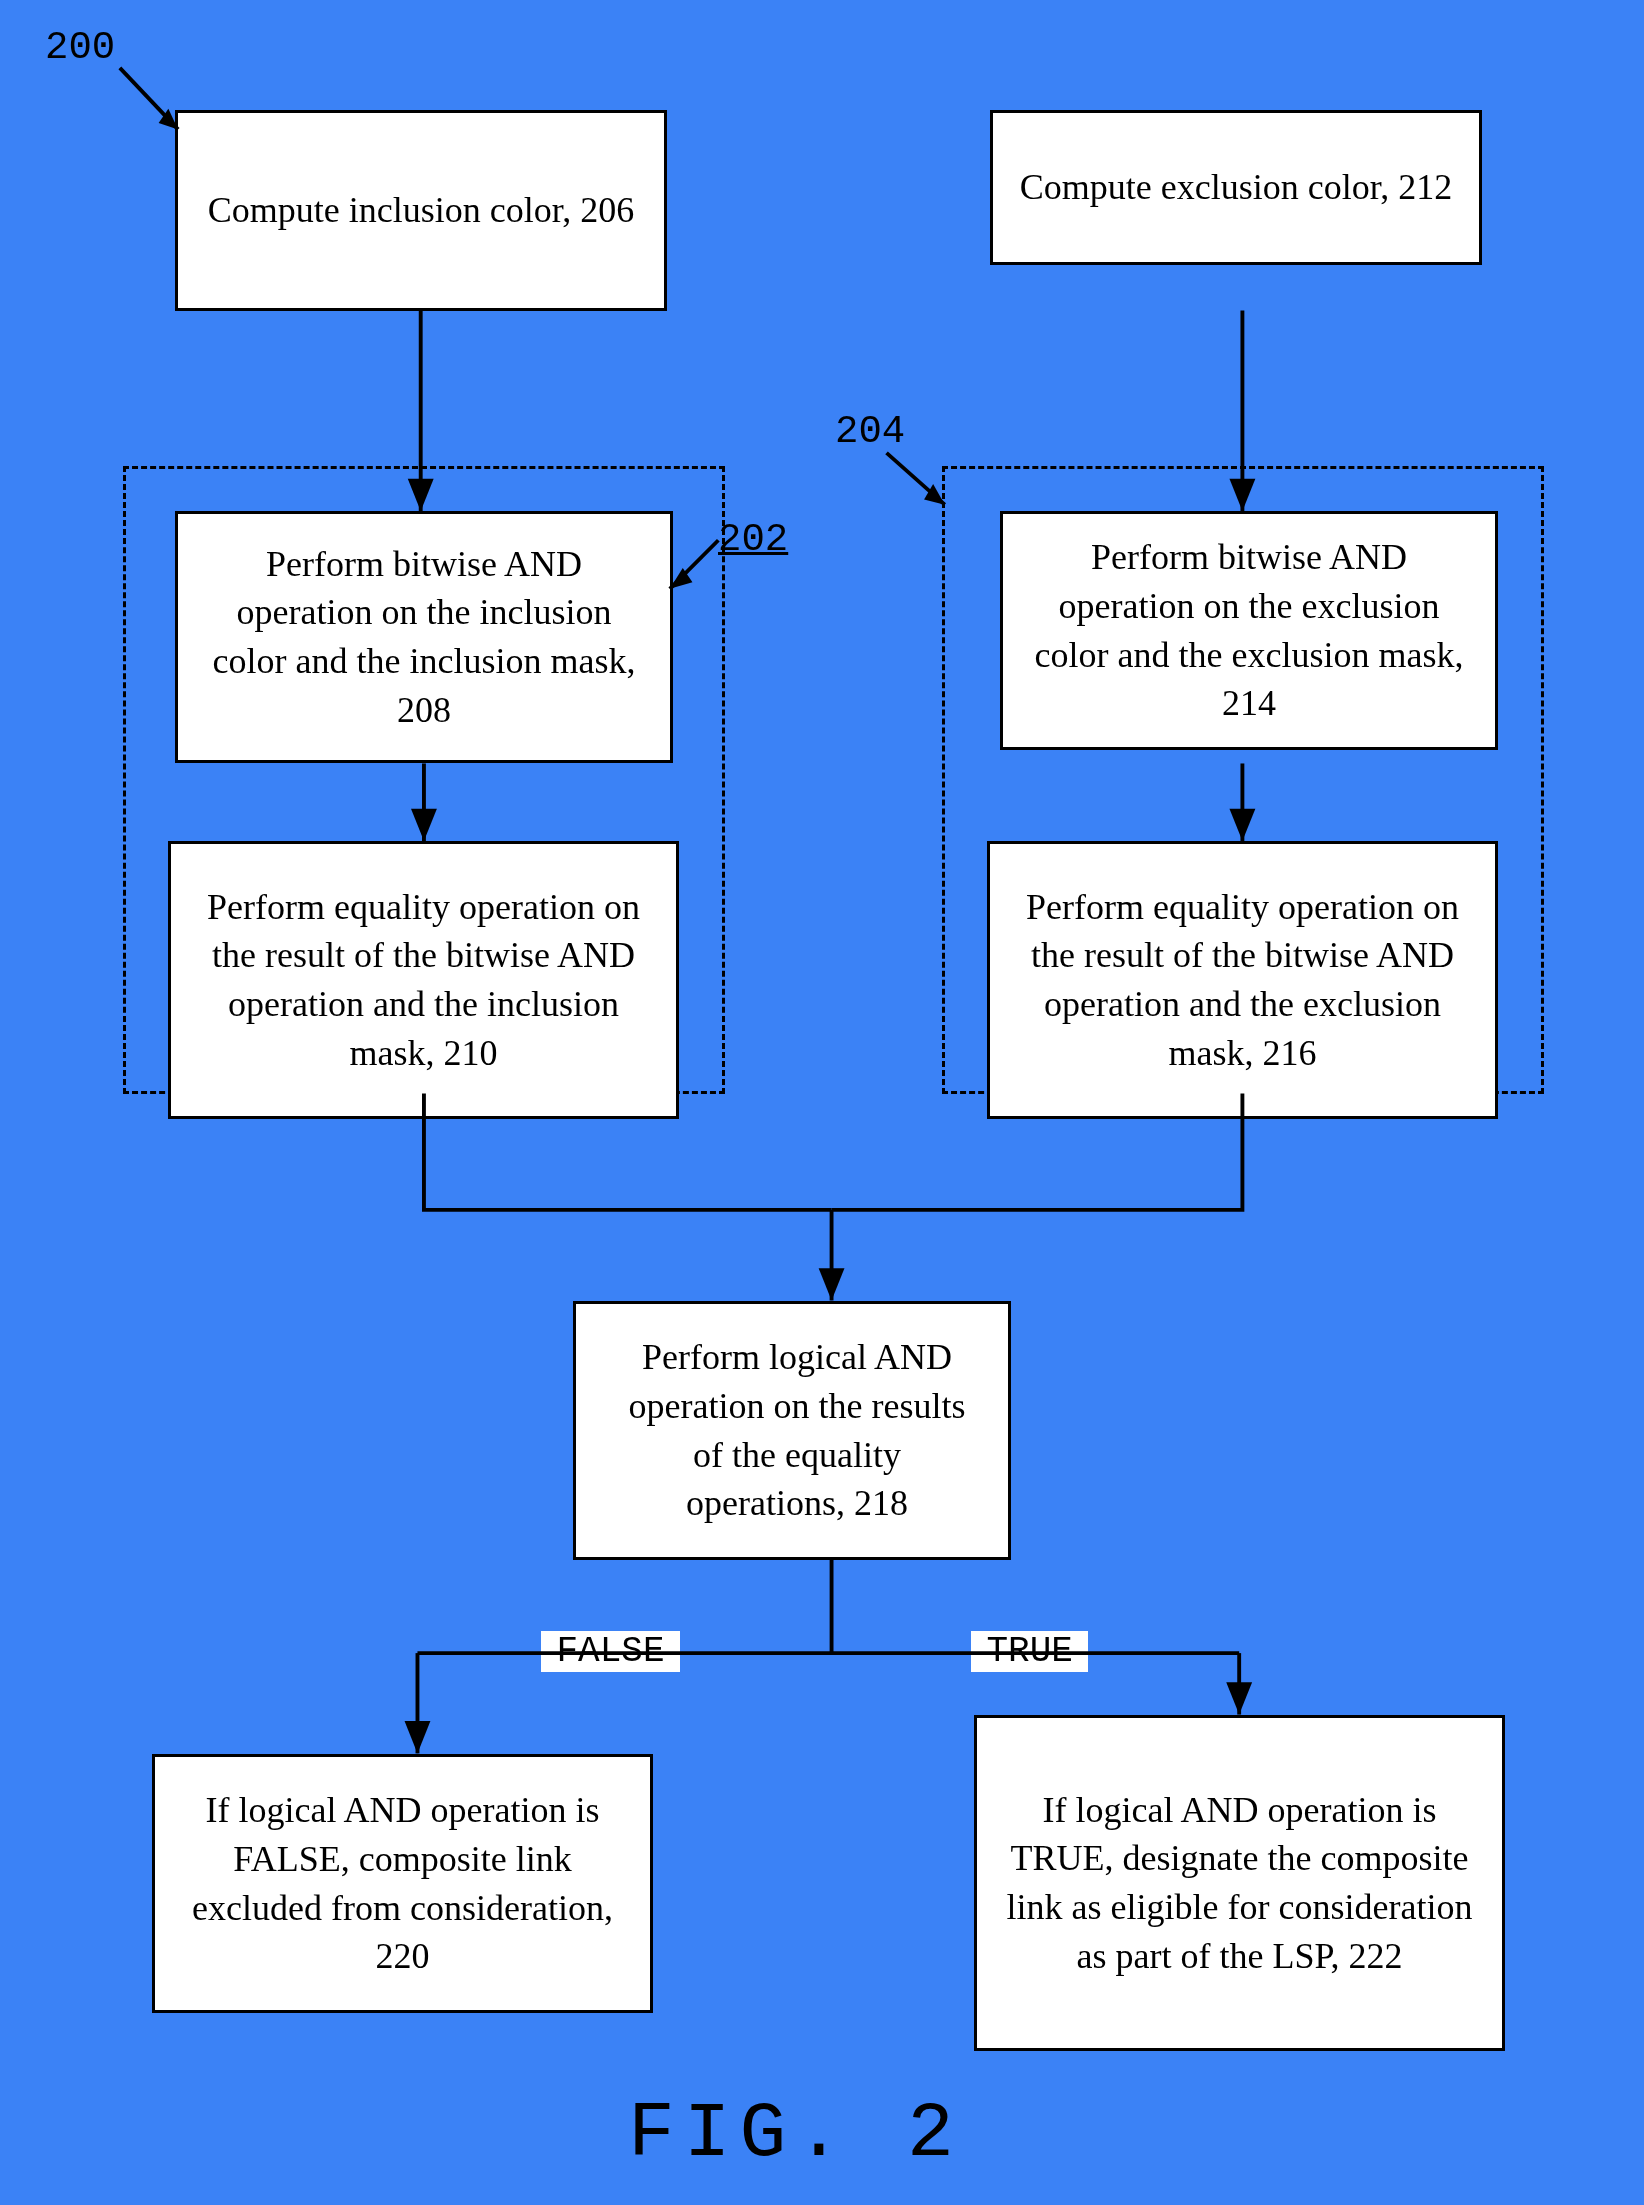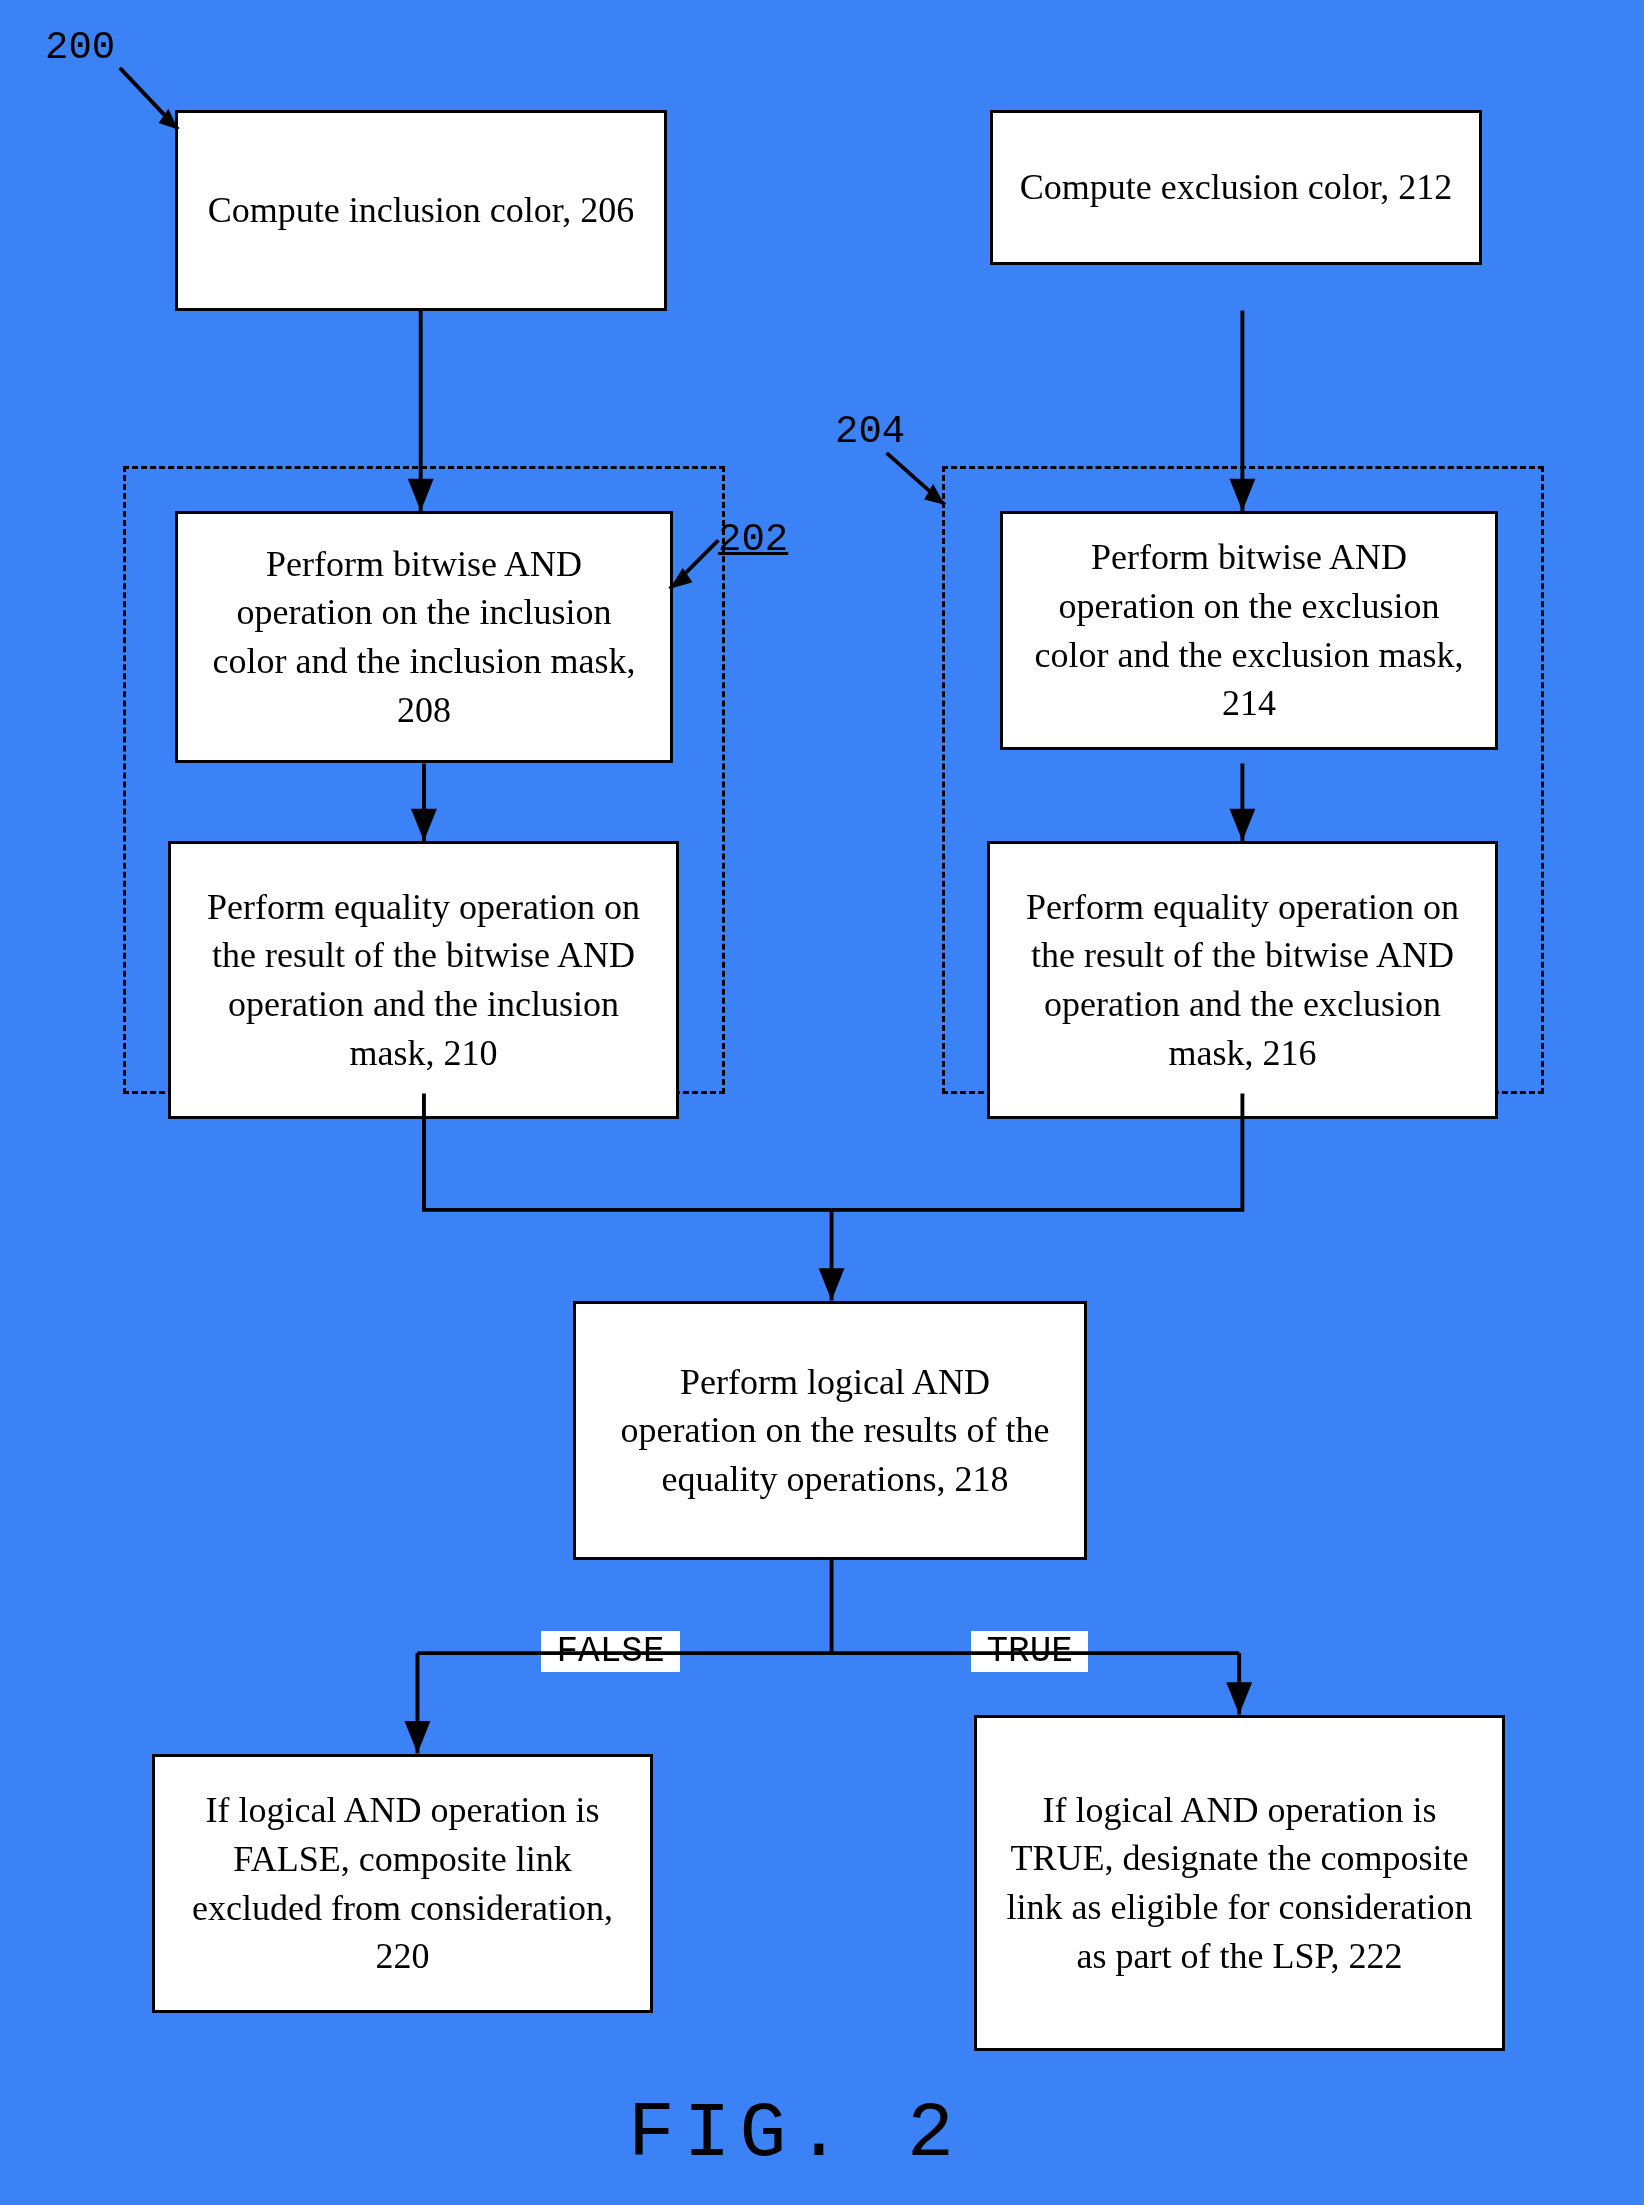--- a/index.html
+++ b/index.html
@@ -79,21 +79,21 @@
   <div class="dashed" style="left:942px; top:466px; width:602px; height:628px;"></div>
 
   <div class="box" style="left:175px; top:511px; width:498px; height:252px;">Perform bitwise AND operation on the inclusion color and the inclusion mask, 208</div>
 
   <div class="box" style="left:168px; top:841px; width:511px; height:278px;">Perform equality operation on the result of the bitwise AND operation and the inclusion mask, 210</div>
 
   <div class="box" style="left:1000px; top:511px; width:498px; height:239px;">Perform bitwise AND operation on the exclusion color and the exclusion mask, 214</div>
 
   <div class="box" style="left:987px; top:841px; width:511px; height:278px;">Perform equality operation on the result of the bitwise AND operation and the exclusion mask, 216</div>
 
-  <div class="box" style="left:573px; top:1301px; width:514px; height:259px;padding-left:36px;">Perform logical AND operation on the results of the equality operations, 218</div>
+  <div class="box" style="left:573px; top:1301px; width:438px; height:259px;padding-left:36px;">Perform logical AND operation on the results of the equality operations, 218</div>
 
   <div class="box" style="left:152px; top:1754px; width:501px; height:259px;">If logical AND operation is FALSE, composite link excluded from consideration, 220</div>
 
   <div class="box" style="left:974px; top:1715px; width:531px; height:336px;">If logical AND operation is TRUE, designate the composite link as eligible for consideration as part of the LSP, 222</div>
 
   <div class="edge-label" style="left:541px; top:1631px;">FALSE</div>
   <div class="edge-label" style="left:971px; top:1631px;">TRUE</div>
 
   <div class="fig-caption" style="left:628px; top:2090px;">FIG. 2</div>
 

